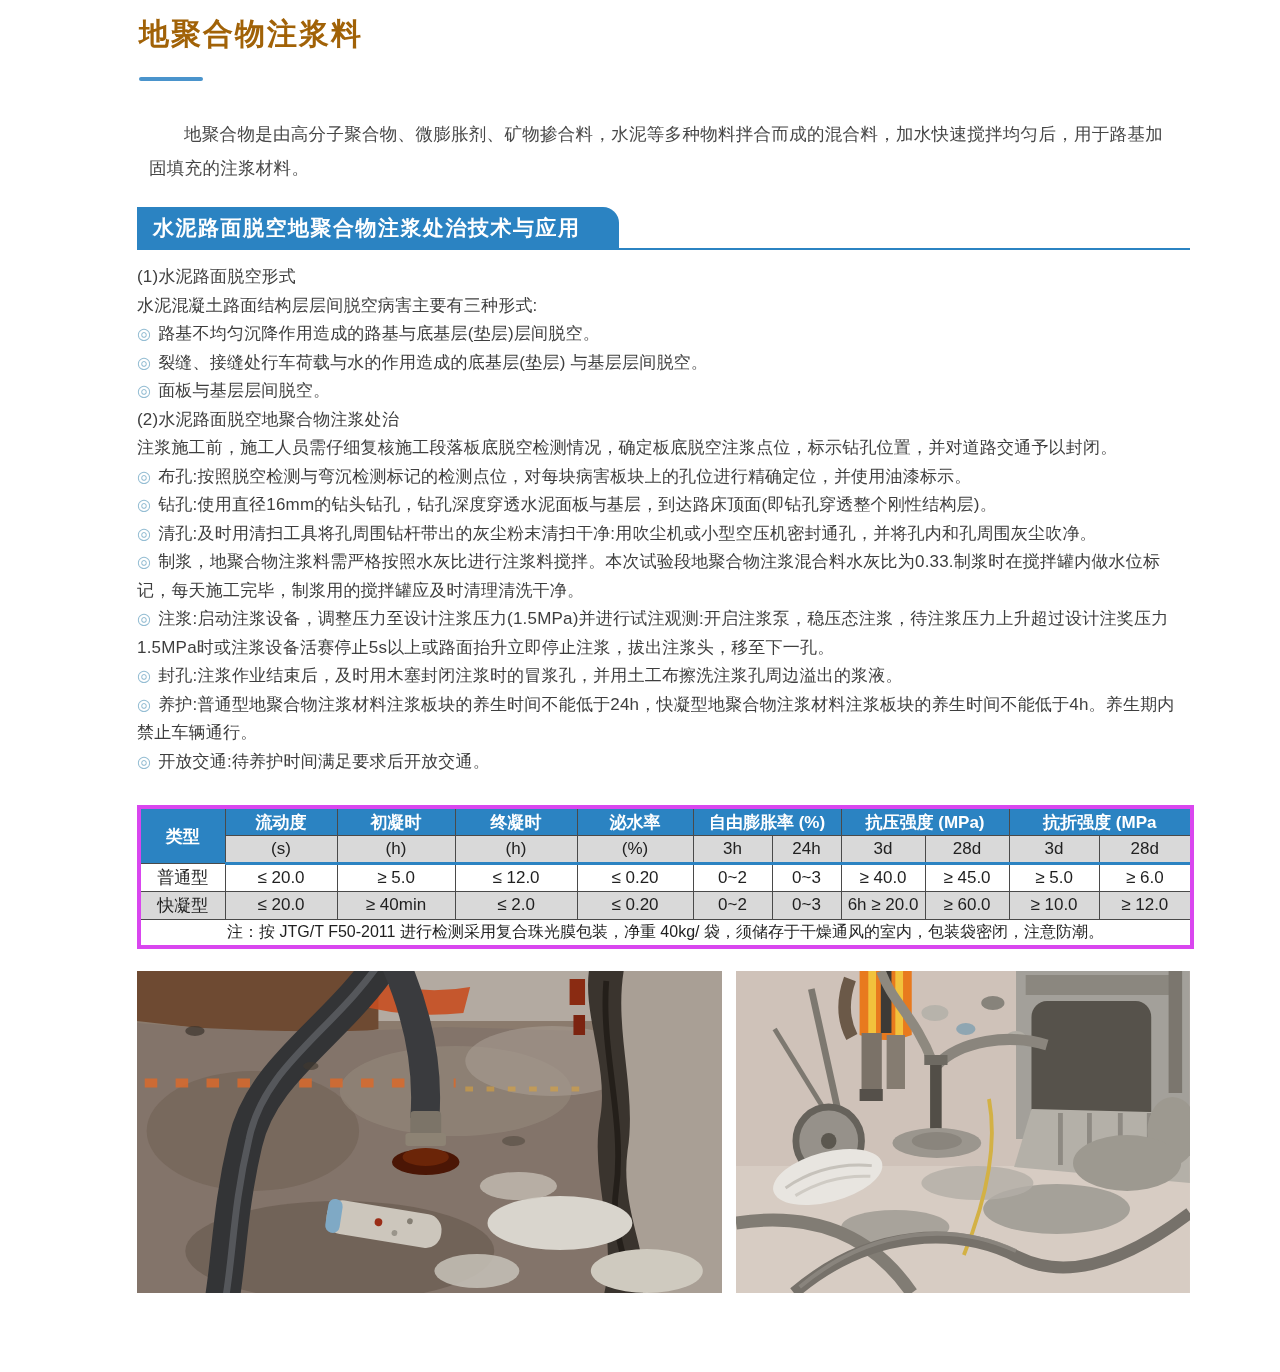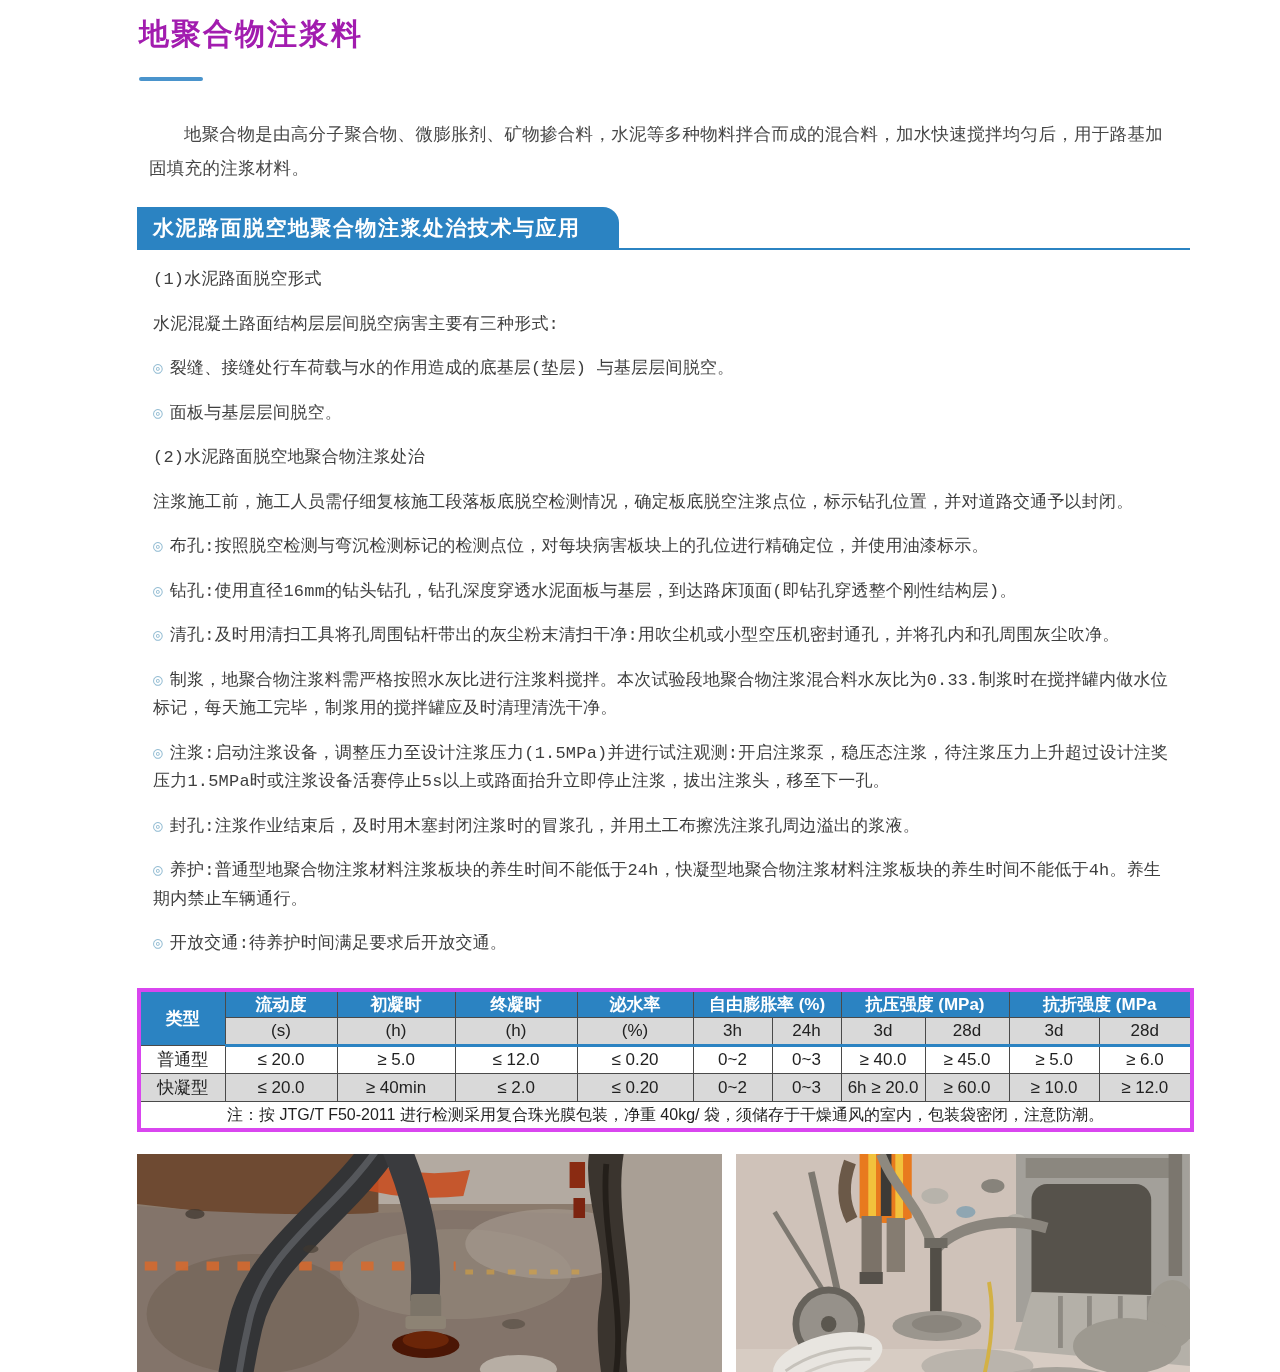--- a/index.html
+++ b/index.html
@@ -4,36 +4,36 @@
 <style>
   * { box-sizing: border-box; }
   html,body { margin:0; padding:0; }
   body {
     width:1280px; height:1372px; background:#ffffff; position:relative;
     font-family:"Liberation Sans","DejaVu Sans",sans-serif;
     -webkit-font-smoothing:antialiased;
   }
   .content { position:absolute; left:137px; top:0; width:1053px; }
 
-  h1.page-title { margin:14px 0 0 2px; font-size:30px; font-weight:bold; color:#a21caf; letter-spacing:2px; }
+  h1.page-title { margin:14px 0 0 2px; font-size:30px; font-weight:bold; color:#a16207; letter-spacing:2px; }
   .title-dash { margin:22px 0 0 2px; width:64px; height:4px; background:#4a94cc; border-radius:2px; }
 
   p.intro { margin:36px 12px 0; font-size:17.5px; line-height:1.95; color:#474747; text-indent:2em; letter-spacing:0.3px; }
 
   .banner-wrap { border-bottom:2px solid #2b83c2; }
   .banner-wrap.first { margin-top:22px; }
   .banner-wrap.second { margin-top:16px; }
   .banner {
     display:inline-block; background:#2b83c2; color:#ffffff;
     font-size:21px; font-weight:bold; letter-spacing:1.5px;
     padding:7px 38px 6px 16px; border-radius:0 16px 0 0;
   }
 
   .plist { margin-top:13px; font-size:17px; color:#3e3e3e; letter-spacing:0.2px; }
-  .plist p { margin:16px; line-height:28.5px;font-family:Liberation Mono, monospace; }
+  .plist p { margin:0; line-height:28.5px; }
   .ring { color:#94bdd3; font-size:16px; margin-right:7px; }
 
   table.spec { margin-top:29px; border-collapse:collapse; width:1053px; table-layout:fixed;
     font-size:17px; color:#1f1f1f; border:4px solid #d946ef; }
   table.spec th, table.spec td { border:1px solid #4a4a4a; text-align:center; padding:1px 2px; height:28px; font-weight:normal; overflow:hidden; white-space:nowrap; }
   table.spec tr.h1 th { background:#2b83c2; color:#ffffff; font-weight:bold; }
   table.spec th.typehead { background:#2b83c2; color:#ffffff; font-weight:bold; }
   table.spec tr.h2 th { background:#d9d9d9; border-bottom:3px solid #2b83c2; color:#222; }
   table.spec tr.row-odd td { background:#ffffff; }
   table.spec tr.row-even td { background:#d9d9d9; }
@@ -53,20 +53,21 @@
 
   <p class="intro">地聚合物是由高分子聚合物、微膨胀剂、矿物掺合料，水泥等多种物料拌合而成的混合料，加水快速搅拌均匀后，用于路基加固填充的注浆材料。</p>
 
   <div class="banner-wrap first">
     <div class="banner">水泥路面脱空地聚合物注浆处治技术与应用</div>
   </div>
 
   <div class="plist" id="process-list">
       <p>(1)水泥路面脱空形式</p>
       <p>水泥混凝土路面结构层层间脱空病害主要有三种形式:</p>
+      <p><span class="ring">◎</span>路基不均匀沉降作用造成的路基与底基层(垫层)层间脱空。</p>
       <p><span class="ring">◎</span>裂缝、接缝处行车荷载与水的作用造成的底基层(垫层) 与基层层间脱空。</p>
       <p><span class="ring">◎</span>面板与基层层间脱空。</p>
       <p>(2)水泥路面脱空地聚合物注浆处治</p>
       <p>注浆施工前，施工人员需仔细复核施工段落板底脱空检测情况，确定板底脱空注浆点位，标示钻孔位置，并对道路交通予以封闭。</p>
       <p><span class="ring">◎</span>布孔:按照脱空检测与弯沉检测标记的检测点位，对每块病害板块上的孔位进行精确定位，并使用油漆标示。</p>
       <p><span class="ring">◎</span>钻孔:使用直径16mm的钻头钻孔，钻孔深度穿透水泥面板与基层，到达路床顶面(即钻孔穿透整个刚性结构层)。</p>
       <p><span class="ring">◎</span>清孔:及时用清扫工具将孔周围钻杆带出的灰尘粉末清扫干净:用吹尘机或小型空压机密封通孔，并将孔内和孔周围灰尘吹净。</p>
       <p><span class="ring">◎</span>制浆，地聚合物注浆料需严格按照水灰比进行注浆料搅拌。本次试验段地聚合物注浆混合料水灰比为0.33.制浆时在搅拌罐内做水位标记，每天施工完毕，制浆用的搅拌罐应及时清理清洗干净。</p>
       <p><span class="ring">◎</span>注浆:启动注浆设备，调整压力至设计注浆压力(1.5MPa)并进行试注观测:开启注浆泵，稳压态注浆，待注浆压力上升超过设计注奖压力1.5MPa时或注浆设备活赛停止5s以上或路面抬升立即停止注浆，拔出注浆头，移至下一孔。</p>
       <p><span class="ring">◎</span>封孔:注浆作业结束后，及时用木塞封闭注浆时的冒浆孔，并用土工布擦洗注浆孔周边溢出的浆液。</p>

